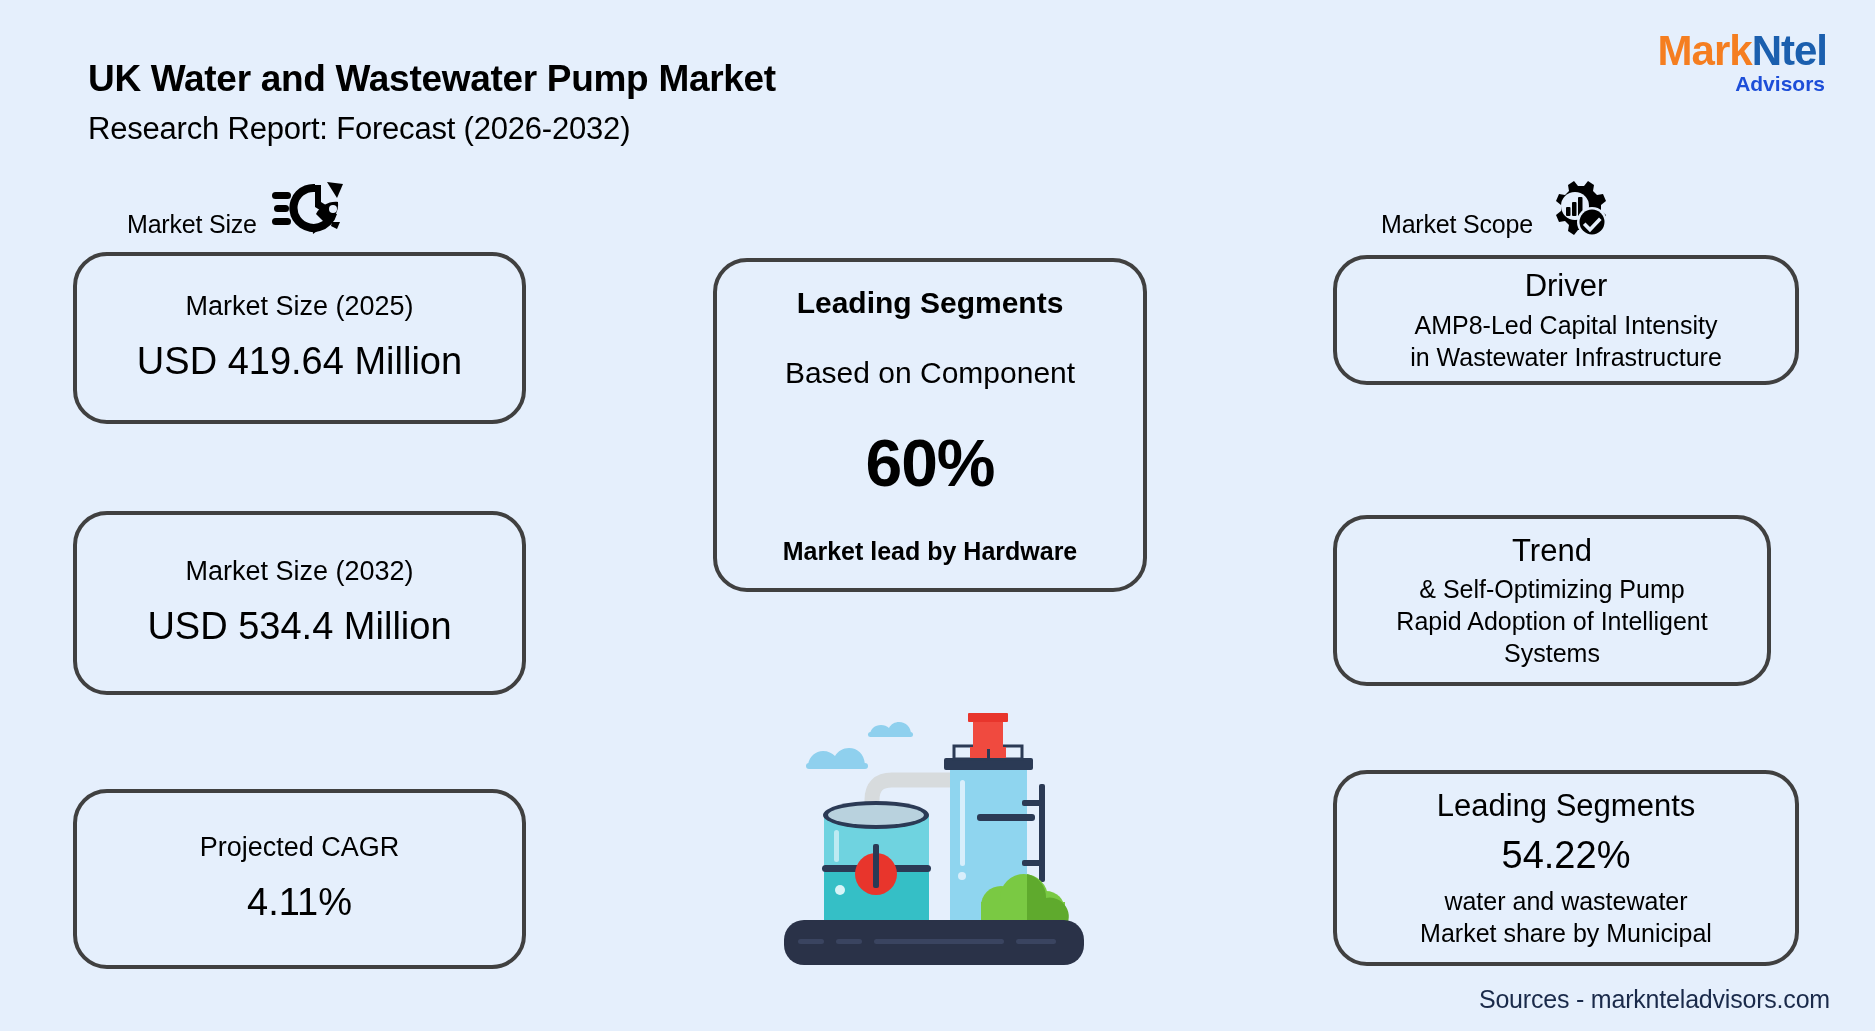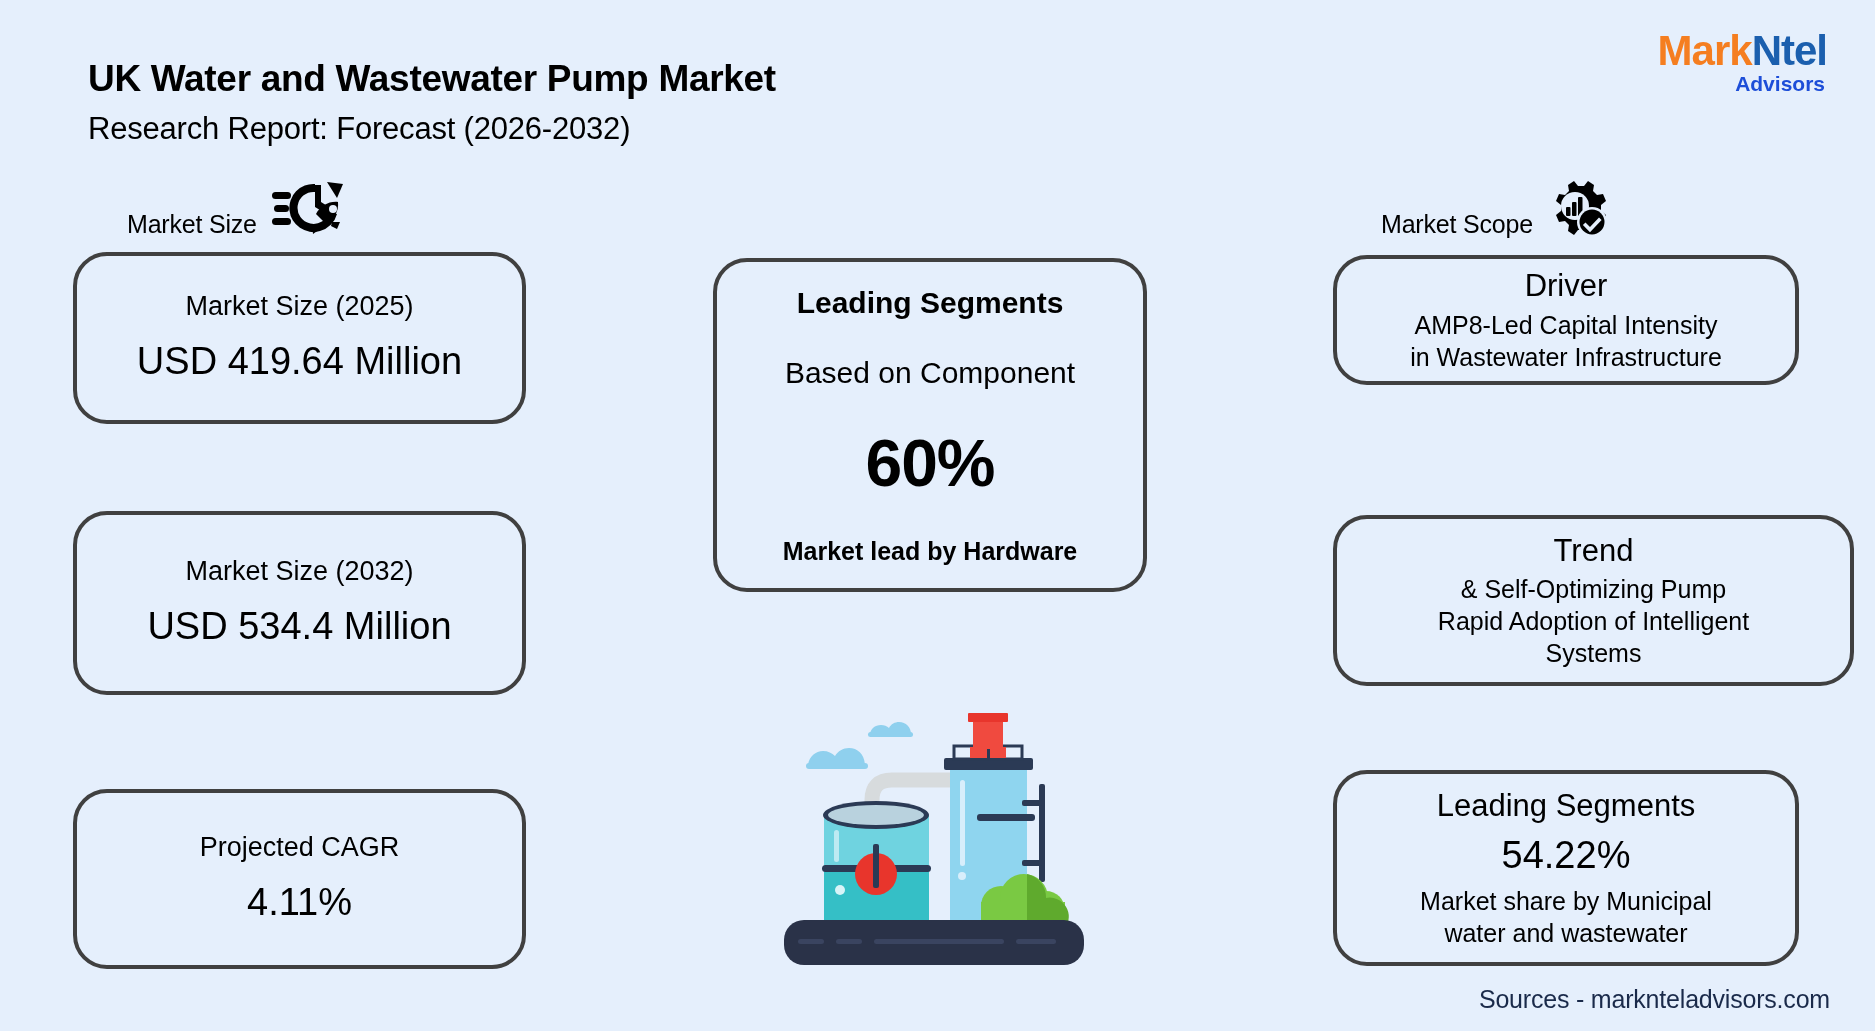--- a/index.html
+++ b/index.html
@@ -98,21 +98,21 @@
     justify-content: space-between;
     padding: 24px 14px 22px;
   }
   #card-center .seg-title { font-size: 30px; font-weight: bold; }
   #card-center .seg-sub   { font-size: 30px; }
   #card-center .seg-pct   { font-size: 66px; font-weight: bold; letter-spacing: -1px; }
   #card-center .seg-foot  { font-size: 25px; font-weight: bold; }
 
   
   #card-driver { left: 1333px; top: 255px; width: 466px; height: 130px; padding: 6px 16px; }
-  #card-trend  { left: 1333px; top: 515px; width: 521px; height: 171px; padding: 6px 16px; }
+  #card-trend  { left: 1333px; top: 515px; width: 438px; height: 171px; padding: 6px 16px; }
   #card-lead   { left: 1333px; top: 770px; width: 466px; height: 196px; padding: 6px 16px; }
   .card .rtitle { font-size: 31px; line-height: 1.2; margin-bottom: 4px; }
   .card .rbody  { font-size: 25px; line-height: 1.28; }
   #card-lead .rpct { font-size: 38px; line-height: 1.35; margin: 2px 0 4px; }
 
   
   #sources {
     position: absolute;
     right: 45px;
     bottom: 17px;
@@ -209,22 +209,22 @@
 <div class="card" id="card-trend">
   <div class="rtitle">Trend</div>
   <div class="rbody">&amp; Self-Optimizing Pump</div>
   <div class="rbody">Rapid Adoption of Intelligent</div>
   <div class="rbody">Systems</div>
 </div>
 
 <div class="card" id="card-lead">
   <div class="rtitle">Leading Segments</div>
   <div class="rpct">54.22%</div>
+  <div class="rbody">water and wastewater</div>
   <div class="rbody">Market share by Municipal</div>
-  <div class="rbody">water and wastewater</div>
 </div>
 
 <div id="sources">Sources - marknteladvisors.com</div>
 
 <div id="illustration">
   <svg width="300" height="272" viewBox="0 0 300 272">
 
     <g>
       <path d="M86 33c0-6 5-10 11-10 3 0 6 1 8 3 2-4 6-6 10-6 7 0 12 5 12 12H86z" fill="#8fd0ee"></path>
       <rect x="84" y="30" width="45" height="5" rx="2.5" fill="#8fd0ee"></rect>

